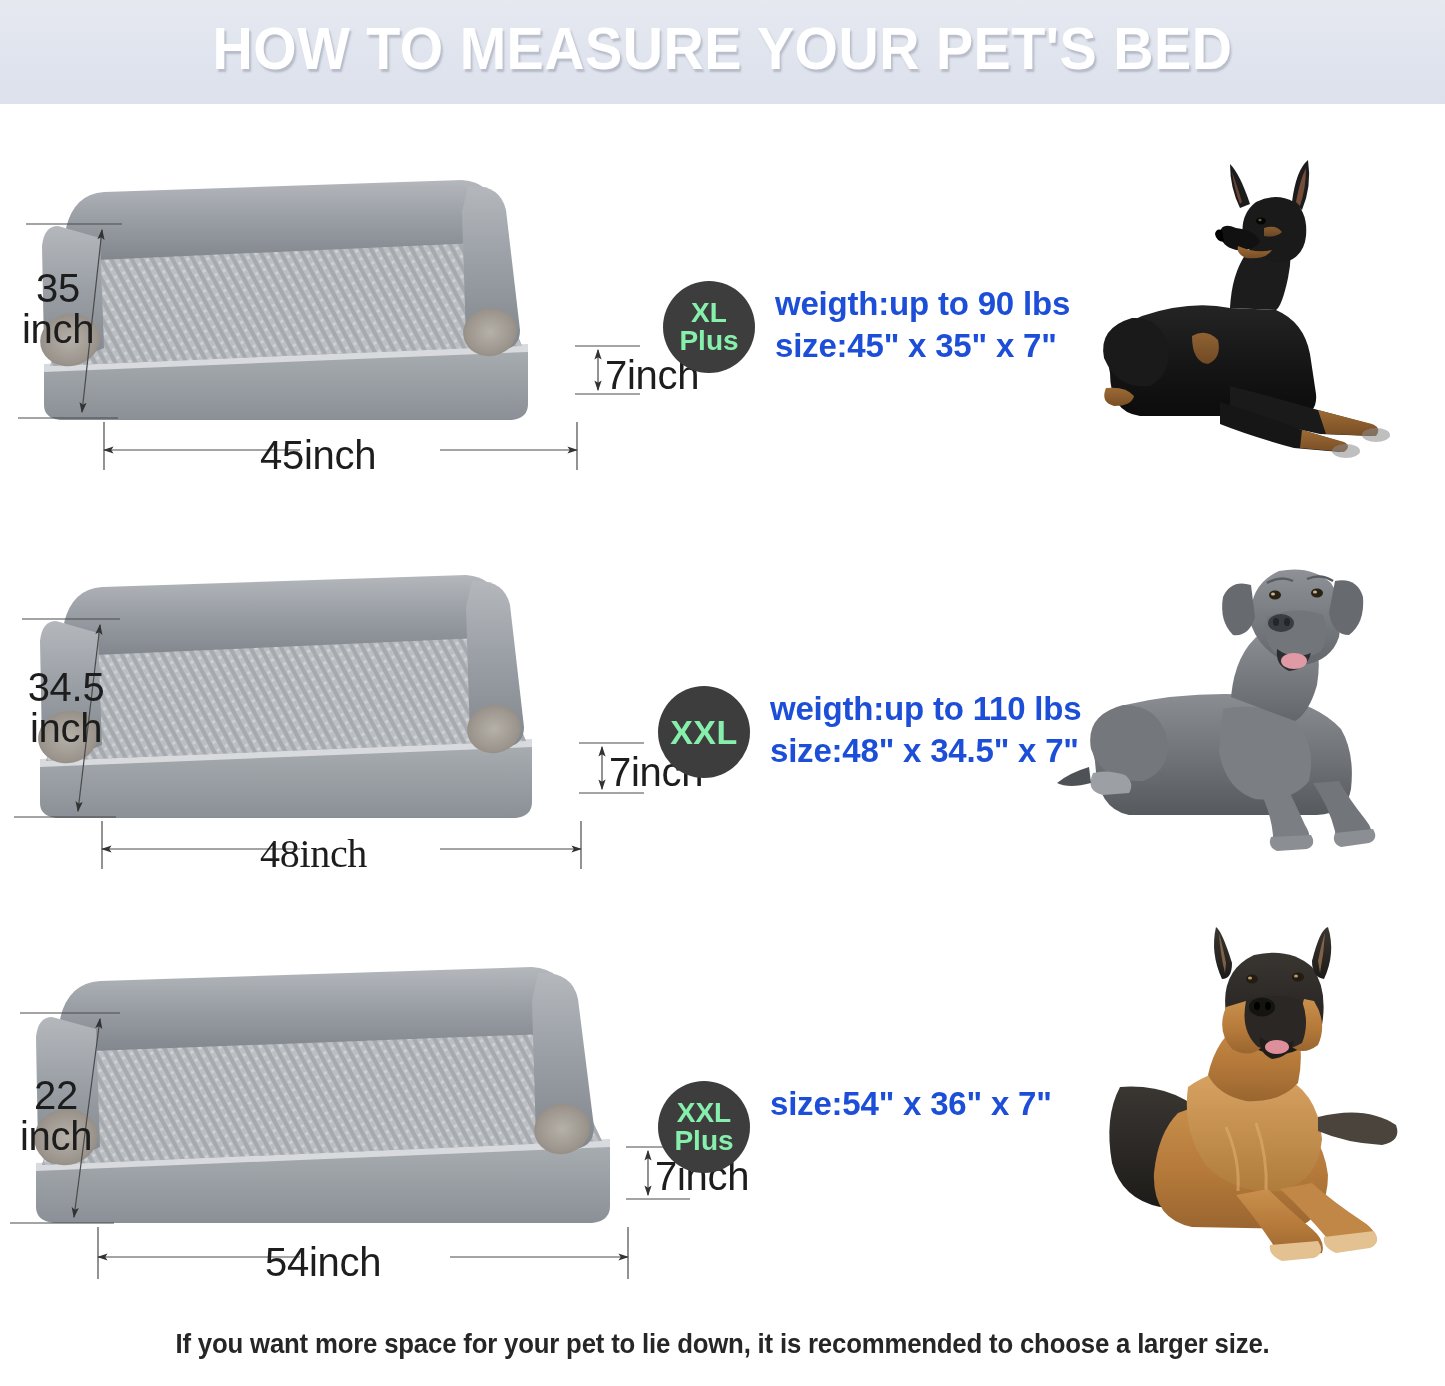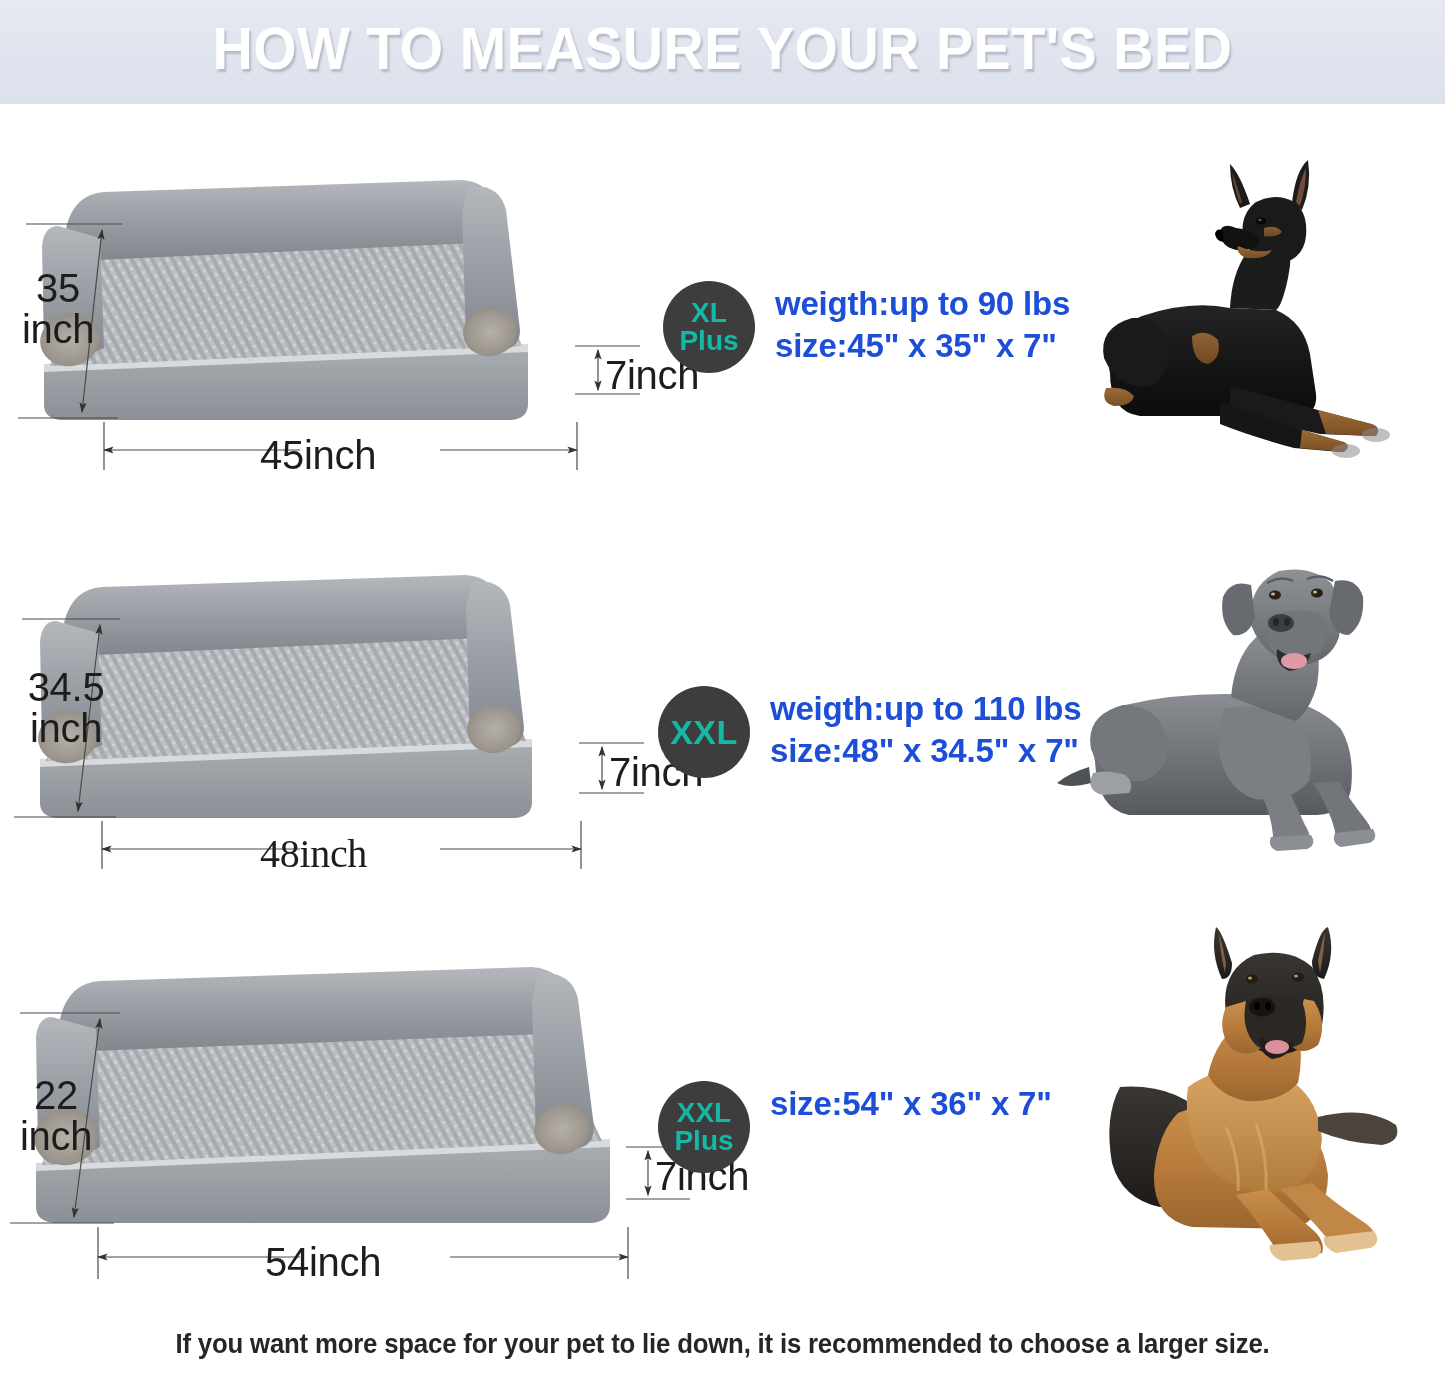--- a/index.html
+++ b/index.html
@@ -47,21 +47,21 @@
   .dim-left{left:10px;text-align:center;width:96px;}
   .dim-bottom{text-align:left;}
   .dim-right{}
 
   
   .info{position:absolute;}
   .badge{
     position:absolute;
     width:92px;height:92px;border-radius:50%;
     background:#3d3d3d;
-    color:#14b8a6;
+    color:#86efac;
     display:flex;flex-direction:column;
     align-items:center;justify-content:center;
     font-weight:bold;
     line-height:1.0;
   }
   .badge span{display:block;text-align:center;}
   .badge.two-line span{font-size:28px;}
   .badge.one-line span{font-size:34px;letter-spacing:0.5px;}
   .spec{
     position:absolute;left:112px;top:2px;

